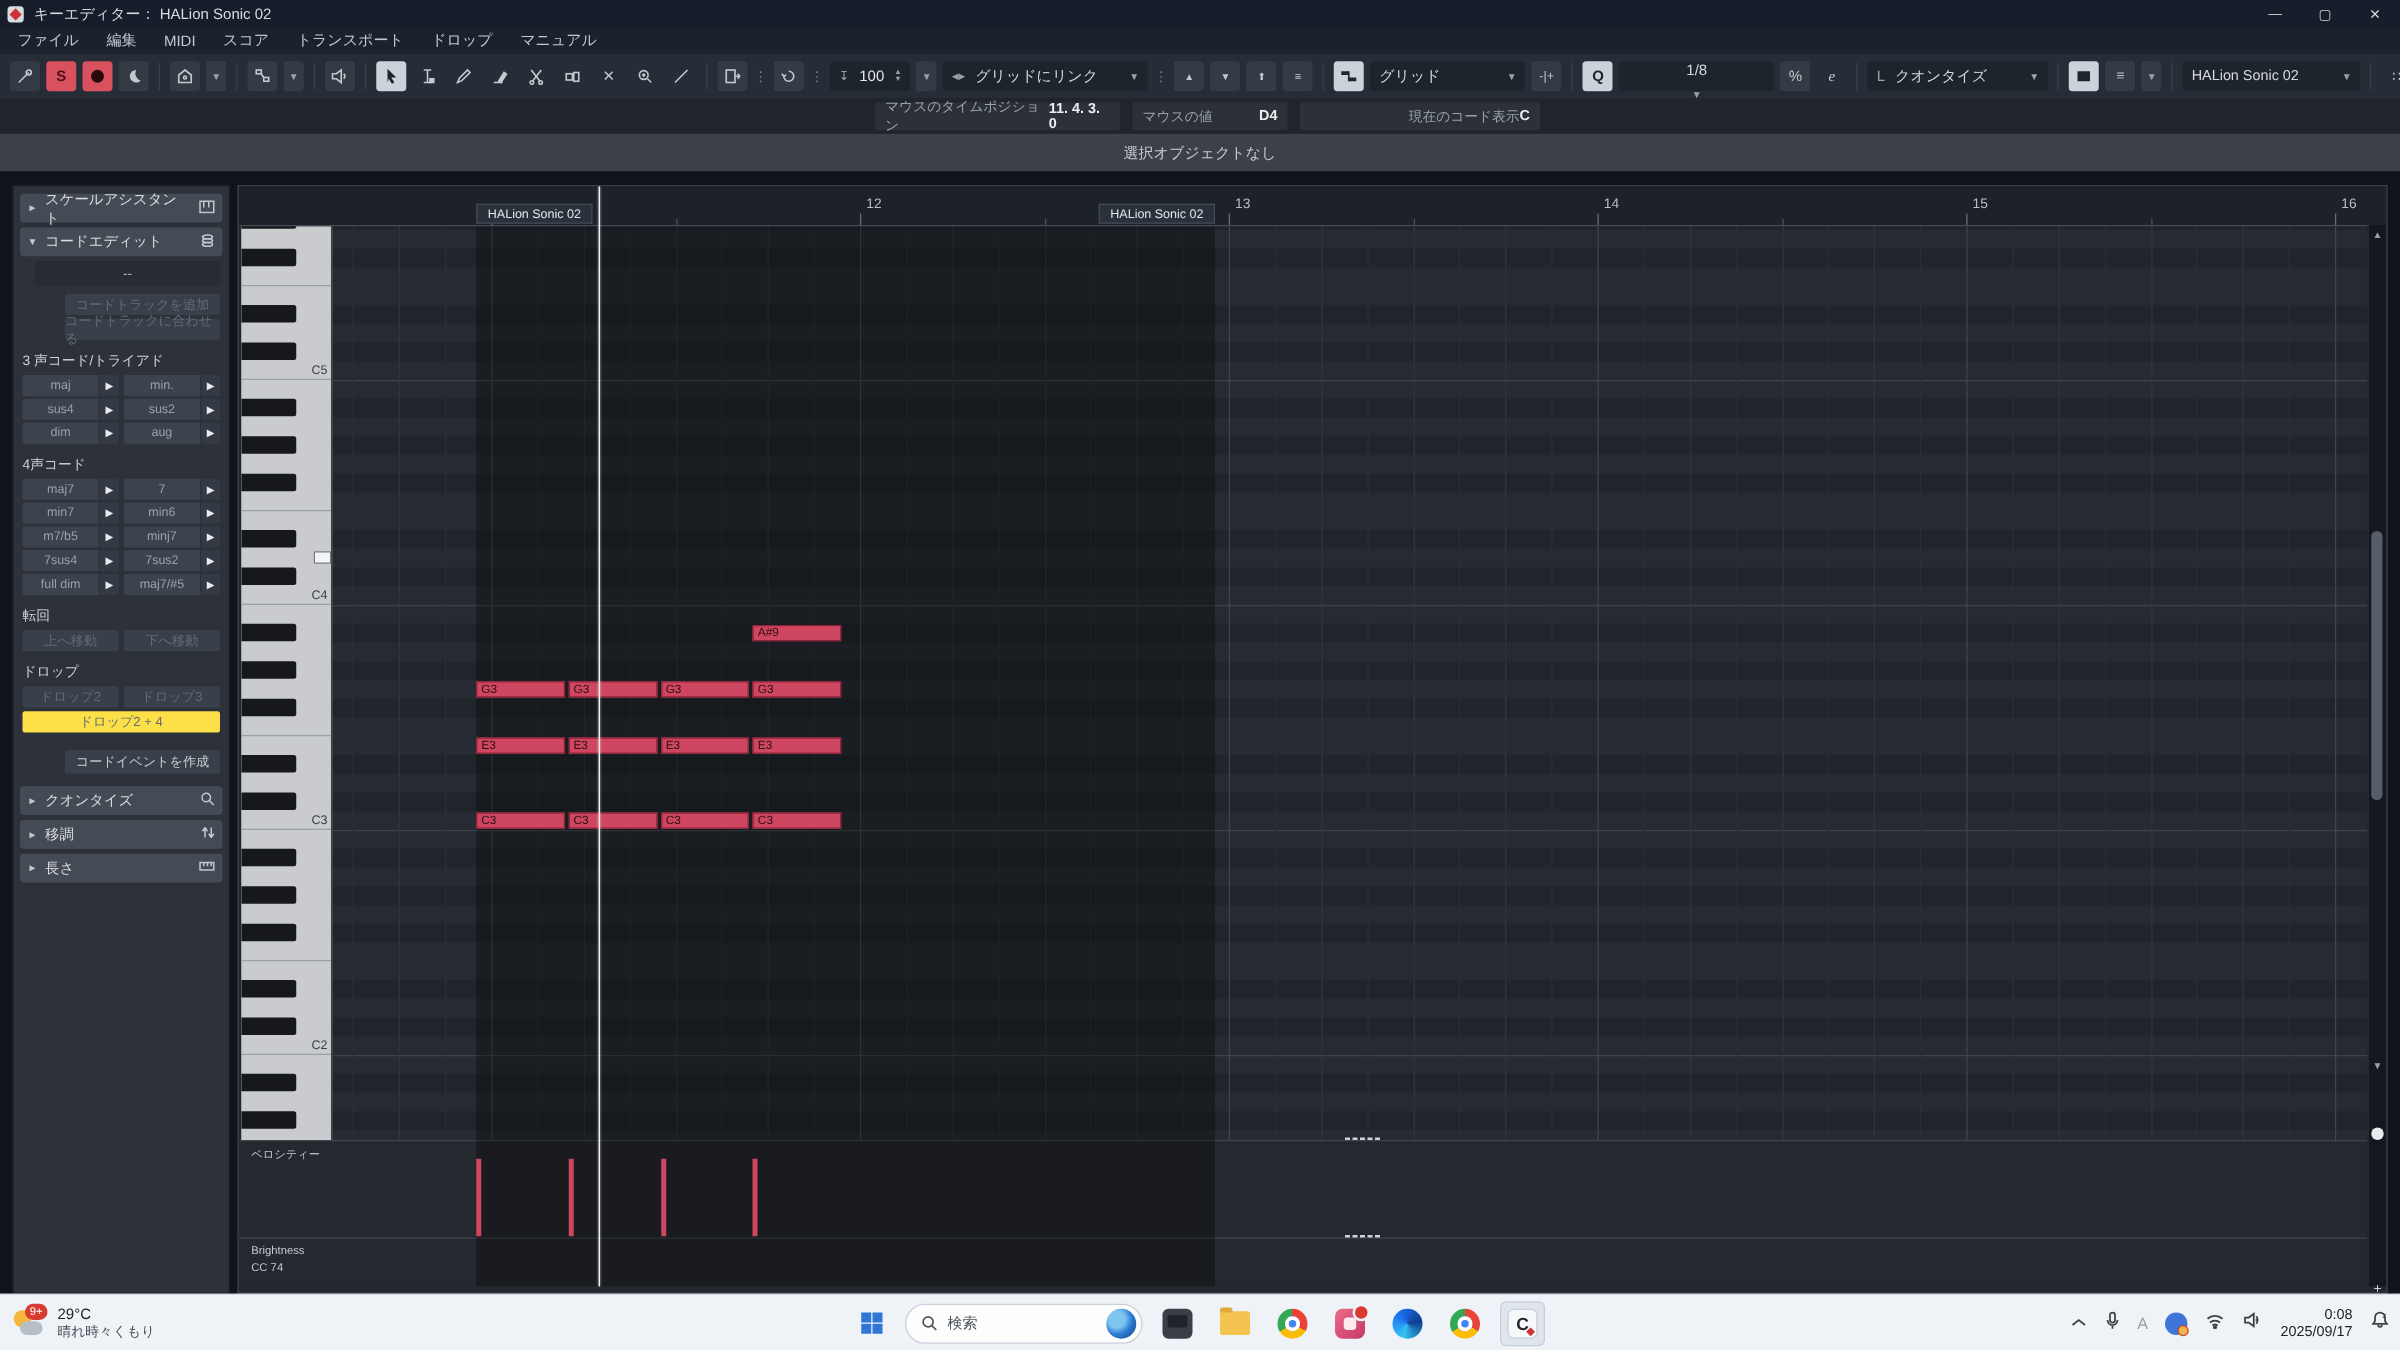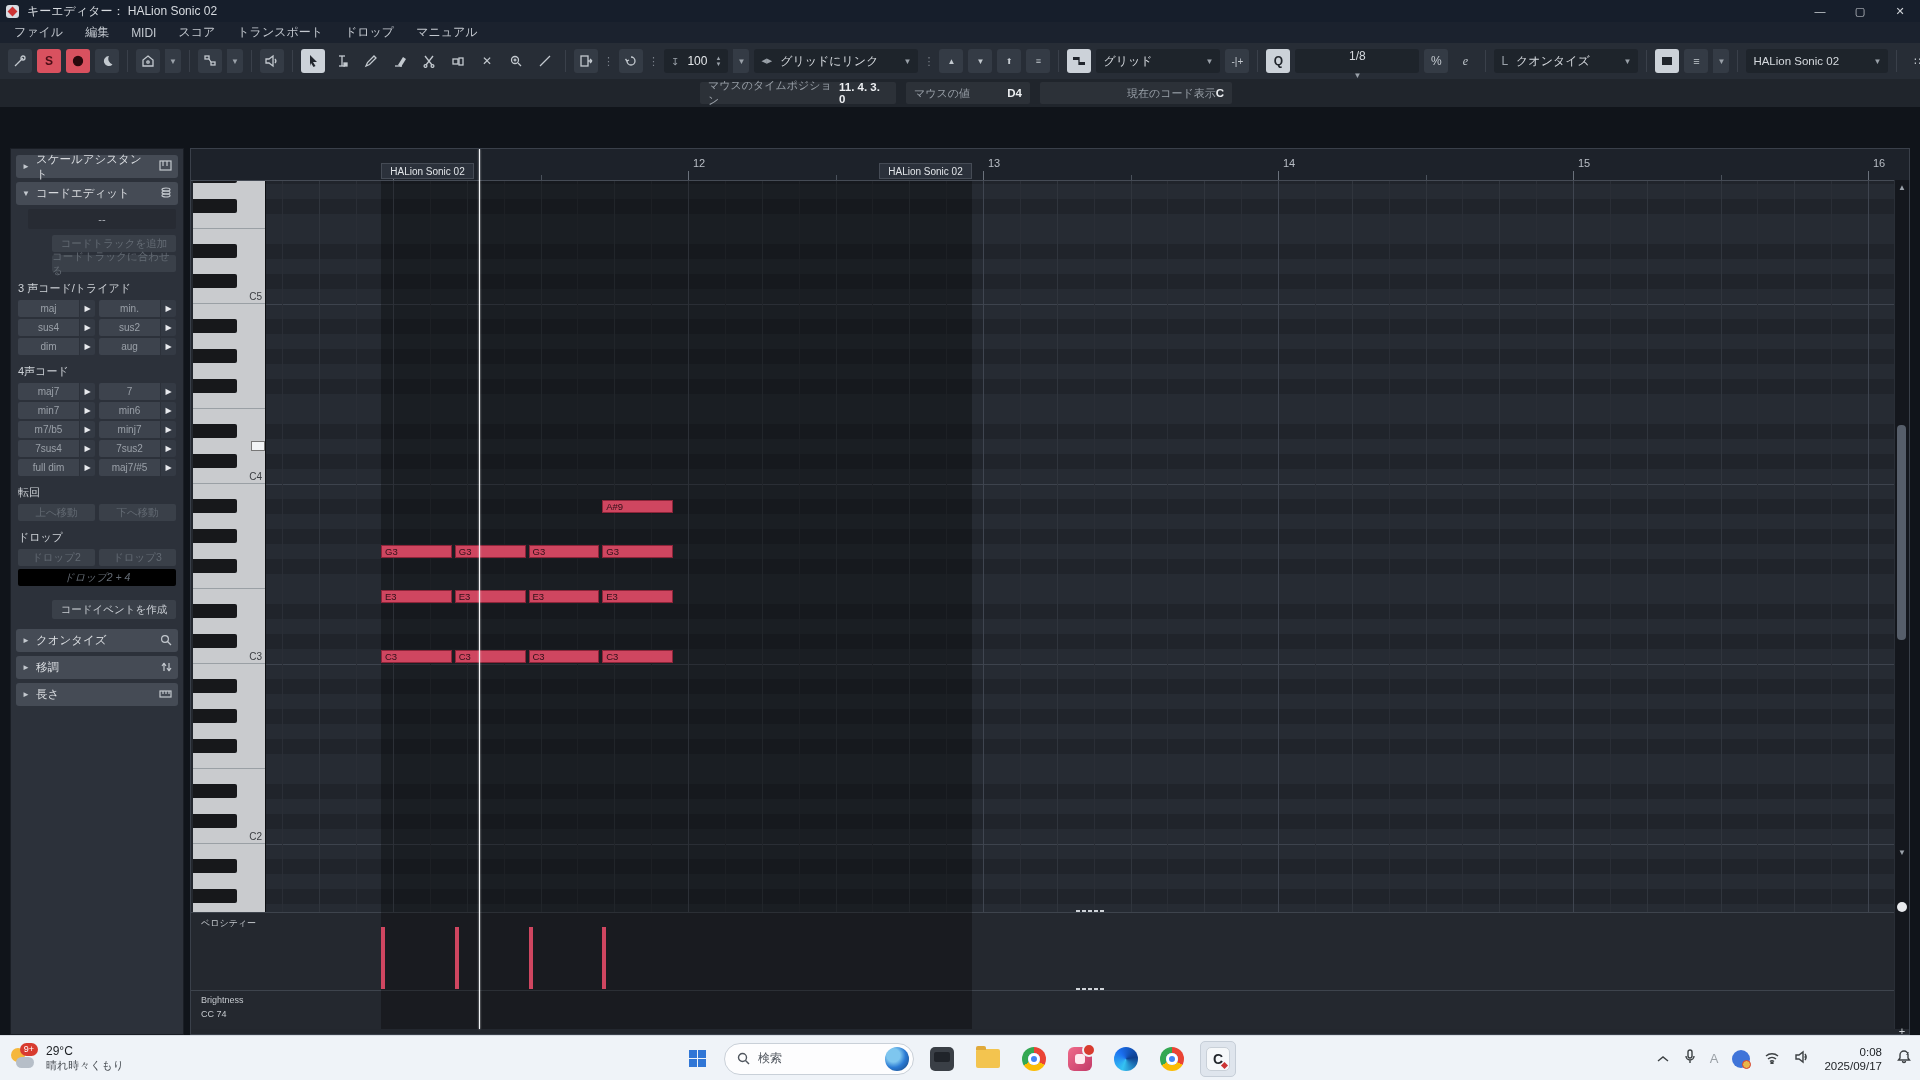--- a/index.html
+++ b/index.html
@@ -46,21 +46,21 @@
   .ibtn{height:17px;background:#3a4049;border-radius:2px;display:flex;align-items:center;justify-content:center;font-size:10.5px;color:#9aa0a8;margin:3px 2px 0 36px;}
   .ibtn.dis{color:#646b74;}
   .ilab2{color:#ced2d7;font-size:11px;margin:9px 0 4px 2px;}
   .cgrid{display:flex;flex-direction:column;gap:2px;}
   .crow{display:flex;gap:4px;}
   .ccell{flex:1;display:flex;height:17px;}
   .ccell .cname{flex:1;background:#3d434d;color:#9aa0a8;font-size:10px;display:flex;align-items:center;justify-content:center;border-radius:2px 0 0 2px;}
   .ccell .cplay{width:15px;background:#343a44;color:#e8eaee;font-size:8px;display:flex;align-items:center;justify-content:center;border-radius:0 2px 2px 0;margin-left:1px;}
   .halfrow{display:flex;gap:4px;margin:0 2px;}
   .halfrow .hb{flex:1;height:17px;background:#3a4049;border-radius:2px;color:#646b74;font-size:10.5px;display:flex;align-items:center;justify-content:center;}
-  .widebtn{height:17px;background:#000000;border-radius:2px;color:#646b74;font-size:10.5px;display:flex;align-items:center;justify-content:center;margin:3px 2px 0 2px;font-style:italic;}
+  .widebtn{height:17px;background:#fde047;border-radius:2px;color:#646b74;font-size:10.5px;display:flex;align-items:center;justify-content:center;margin:3px 2px 0 2px;}
   
   #editor{position:absolute;left:190px;top:148px;width:1720px;height:887px;background:#23272e;border:1px solid #3a404a;box-sizing:border-box;overflow:hidden;}
   #ruler{position:absolute;left:0;top:0;width:1720px;height:31px;background:#1d222a;border-bottom:1px solid #454b55;}
   .rlabel{position:absolute;top:8px;color:#b9bec5;font-size:11px;}
   .rtick{position:absolute;background:#6a717b;width:1px;}
   .pflag{position:absolute;top:14px;height:16px;background:#2b313b;border:1px solid #454b55;color:#e2e5e9;font-size:10px;display:flex;align-items:center;justify-content:center;box-sizing:border-box;}
   #keybed{position:absolute;left:2px;top:31px;width:72px;height:732px;background:#c9cbce;overflow:hidden;border-right:1px solid #0d0f13;}
   .bkey{position:absolute;left:0;width:44px;height:14px;background:#17181b;border-radius:0 2px 2px 0;}
   .kline{position:absolute;left:0;width:72px;height:1px;background:#9aa0a5;}
   .olab{position:absolute;right:3px;color:#3a3d41;font-size:10px;height:15px;line-height:15px;}
@@ -325,20 +325,23 @@
       <div class="ifield" style="left: 906px; width: 124px;">
         <div class="lab">マウスの値</div>
         <div class="val">D4</div>
       </div>
       <div class="ifield" style="left: 1040px; width: 192px; justify-content: flex-end;">
         <div class="lab">現在のコード表示</div>
         <div class="val">C</div>
       </div>
     </div>
 
+  <div id="statusband">
+    <span>選択オブジェクトなし</span>
+  </div>
 
   <div id="inspector">
       <div class="isec">
         <div class="arr">►</div>
         <div class="ilabel">スケールアシスタント</div>
         <span><svg width="13" height="11">
             <rect x="1" y="1" width="11" height="9" fill="none"></rect>
             <line x1="4" y1="1" x2="4" y2="6"></line>
             <line x1="8" y1="1" x2="8" y2="6"></line>
           </svg></span>

